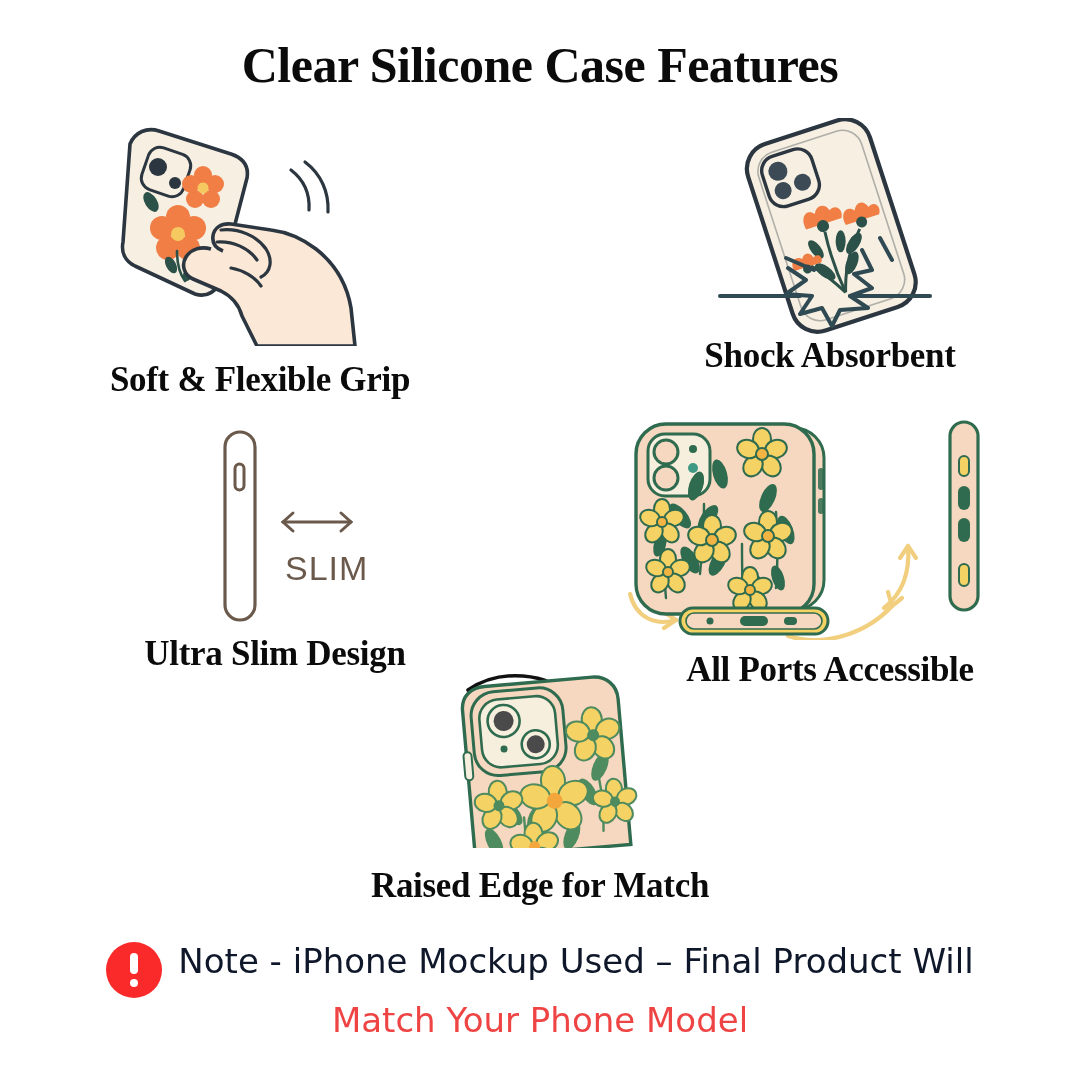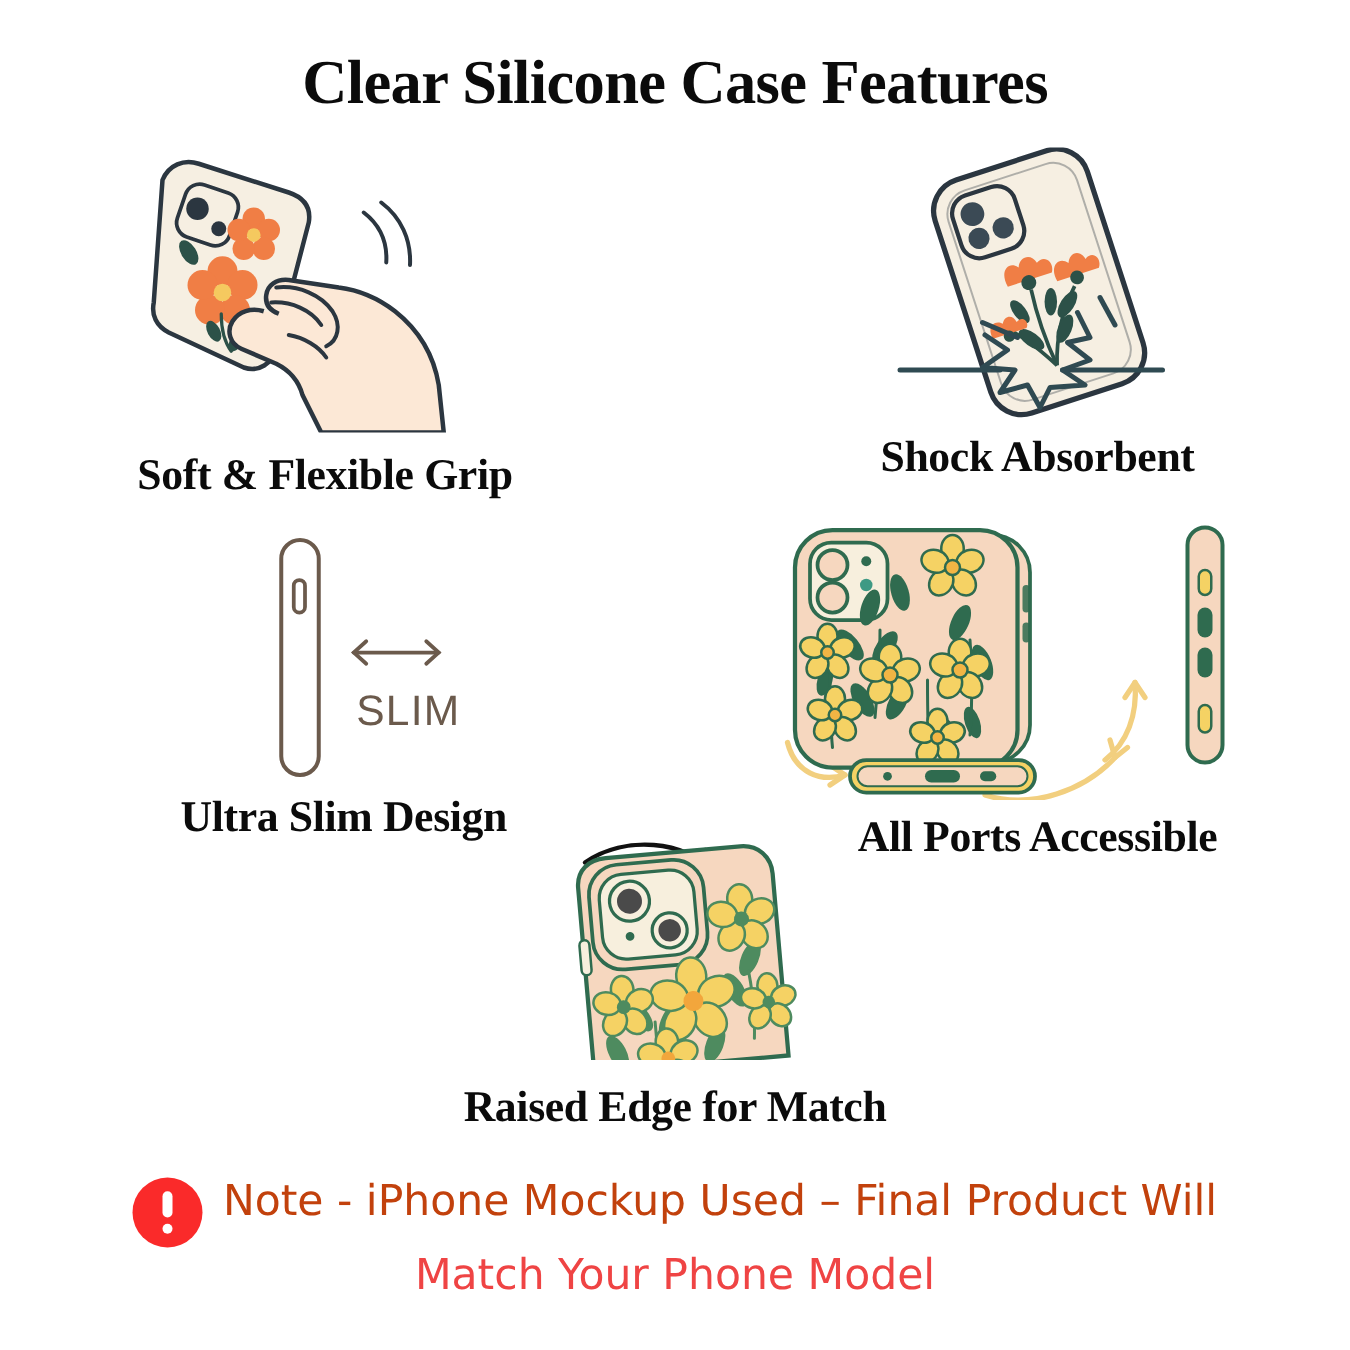--- a/index.html
+++ b/index.html
@@ -59,21 +59,21 @@
   #f-ports  { left: 600px; top: 412px;  width: 460px; }
   #f-camera { left: 300px; top: 660px;  width: 480px; }
 
   #f-grip   .feature-art { height: 228px; }
   #f-shock  .feature-art { height: 218px; }
   #f-slim   .feature-art { height: 212px; }
   #f-ports  .feature-art { height: 228px; }
   #f-camera .feature-art { height: 188px; }
 
   #f-grip   .feature-label { margin-top: 14px; }
-  #f-shock  .feature-label { margin-top: 10px; }
+  #f-shock  .feature-label { }
   #f-slim   .feature-label { margin-top: 2px; }
   #f-ports  .feature-label { margin-top: 10px; }
   #f-camera .feature-label { margin-top: 18px; }
 
   .note {
     position: absolute;
     left: 0;
     top: 940px;
     width: 1080px;
     display: flex;
@@ -113,21 +113,21 @@
     left: 50%;
     top: 37px;
     width: 8px;
     height: 8px;
     margin-left: -4px;
     background: #ffffff;
     border-radius: 50%;
   }
   .note-text {
     font-size: 34px;
-    color: #c2410c;
+    color: #0f172a;
     line-height: 1.26;
     text-align: center;
     font-family: "DejaVu Sans", sans-serif;
     font-weight: normal;
   }
   .note-line2 {
     font-size: 34px;
     color: #ef4444;
     text-align: center;
     margin-top: 2px;

